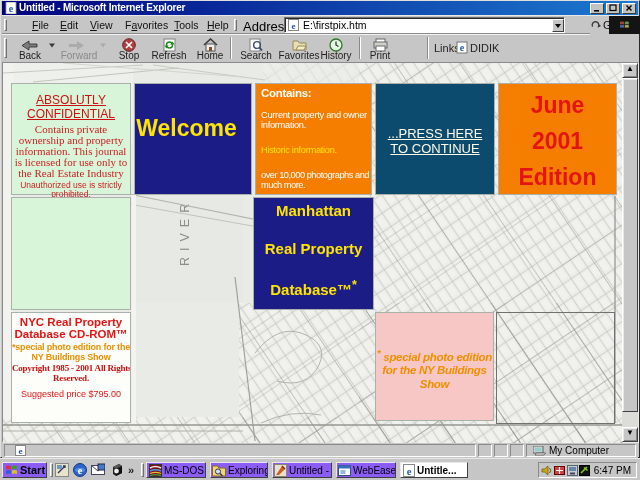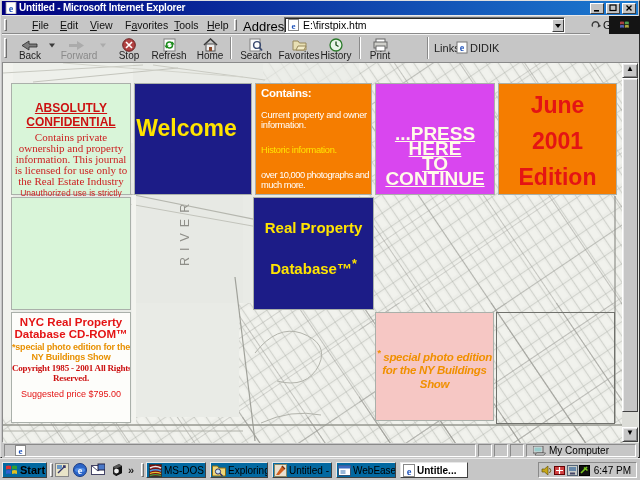--- a/index.html
+++ b/index.html
@@ -19,21 +19,21 @@
 
 #content{left:2px;top:62px;width:636px;height:380px;background:#ecede8;border-left:1px solid #8a8a8a;border-top:1px solid #8a8a8a}
 .box{position:absolute;border:1px solid #aab0aa}
 #scroll{left:622px;top:63px;width:16px;height:379px;background:#dcddd8}
 .sbtn{left:0;width:16px;height:15px;background:#c6c6c6;border:1px solid;border-color:#ffffff #404040 #404040 #ffffff;box-shadow:inset 1px 1px 0 #e8e8e8,inset -1px -1px 0 #868686;font-size:8px;text-align:center;color:#000}
 
 #status{left:2px;top:443px;width:636px;height:15px;background:#c6c6c6;font-size:10px}
 .pane{top:1px;height:13px;border:1px solid;border-color:#8a8a8a #fff #fff #8a8a8a}
 
 #taskbar{left:0;top:458px;width:640px;height:22px;background:#c6c6c6;border-top:1px solid #e8e8e8}
-.task{top:3px;height:16px;background:#0369a1;border:1px solid;border-color:#e8e8e8 #404040 #404040 #e8e8e8;font-size:10px;color:#000;overflow:hidden;white-space:nowrap}
+.task{top:3px;height:16px;background:#8b5cf6;border:1px solid;border-color:#e8e8e8 #404040 #404040 #e8e8e8;font-size:10px;color:#000;overflow:hidden;white-space:nowrap}
 </style></head>
 <body>
 
 <div class="abs" style="left:0;top:0;width:640px;height:458px;background:#c6c6c6;border:1px solid;border-color:#dfdfdf #2a2a2a #2a2a2a #dfdfdf"></div>
 
 <div id="titlebar" class="abs">
   <svg class="abs" style="left:3px;top:1px" width="12" height="12" viewBox="0 0 12 12">
       <rect x="1" y="0" width="10" height="12" fill="#fff" stroke="#9a9a9a" stroke-width="0.8"></rect>
       <text x="6" y="10" font-size="10" font-weight="bold" fill="#2255bb" text-anchor="middle" font-family="Liberation Serif">e</text>
     </svg>
@@ -198,41 +198,42 @@
     <path d="M0 362 H620" stroke="#96978f" stroke-width="1.5"></path>
     <path d="M0 368 H240" stroke="#b0b1a9" stroke-width="1"></path>
     <path d="M612 133 V360" stroke="#8f908a" stroke-width="1.2"></path>
     <path d="M0 10 L140 2" stroke="#c8c9c1" stroke-width="1"></path>
     <path d="M30 19 L175 5" stroke="#c4c5bd" stroke-width="1"></path>
     <path d="M150 2 L262 17" stroke="#c9cac2" stroke-width="1"></path>
     <path d="M60 0 L240 14" stroke="#d2d3cb" stroke-width="1"></path>
   </svg>
 
   <div class="box" style="left:8px;top:20px;width:120px;height:112px;background:#d9f5d9;color:#cc2222;text-align:center">
-    <div style="font-weight:bold;font-size:12px;line-height:13.5px;padding-top:18px;text-decoration:underline;color:#cc1111">ABSOLUTLY<br>CONFIDENTIAL</div>
+    <div style="font-weight:normal;font-size:12px;line-height:13.5px;padding-top:10px;text-decoration:underline;color:#cc1111">ABSOLUTLY<br>CONFIDENTIAL</div>
     <div style="font-family:'Liberation Serif',serif;font-size:11px;line-height:11px;margin-top:3px">Contains private ownership and property information. This journal is licensed for use only to the Real Estate Industry</div>
     <div style="font-size:8.5px;line-height:8.5px;margin-top:2px">Unauthorized use is strictly prohibited.</div>
   </div>
   <div class="box" style="left:131px;top:20px;width:118px;height:112px;background:#1c1c87"></div>
   <div class="abs" style="left:125px;top:52px;width:117px;height:30px;color:#ffe400;font-weight:bold;font-size:23px;text-align:center;line-height:26px">Welcome</div>
   <div class="box" style="left:252px;top:20px;width:117px;height:112px;background:#f57d00;color:#fff;font-size:9.3px;padding:4px 0 0 5px;line-height:10px;overflow:hidden;white-space:nowrap;letter-spacing:-0.3px">
     <div style="font-weight:bold;font-size:11.5px">Contains:</div>
     <div style="margin-top:12px">Current property and owner<br>information.</div>
     <div style="margin-top:15px;color:#ffe400">Historic information.</div>
     <div style="margin-top:15px;letter-spacing:-0.5px">over 10,000 photographs and<br>much more.</div>
   </div>
-  <div class="box" style="left:372px;top:20px;width:120px;height:112px;background:#d946ef;color:#fffbe8;font-weight:bold;font-size:19px;text-align:center;line-height:15px">
+  <div class="box" style="left:372px;top:20px;width:120px;height:112px;background:#0c4a6e;color:#fffbe8;font-weight:normal;font-size:13px;text-align:center;line-height:15px">
       <div style="margin-top:42px;text-decoration:underline">...PRESS HERE<br>TO CONTINUE</div>
     </div>
   <div class="box" style="left:495px;top:20px;width:119px;height:112px;background:#f57d00;color:#e41414;font-weight:bold;font-size:23px;text-align:center;line-height:36px">
       <div style="margin-top:3px">June<br>2001<br>Edition</div>
     </div>
 
   <div class="box" style="left:8px;top:134px;width:120px;height:113px;background:#d9f5d9"></div>
   <div class="box" style="left:250px;top:134px;width:121px;height:113px;background:#1c1c87;color:#ffe400;font-weight:bold;font-size:15px;text-align:center">
+      <div style="margin-top:4px">Manhattan</div>
       <div style="margin-top:21px">Real Property</div>
       <div style="margin-top:21px">Database™<sup>*</sup></div>
     </div>
 
   <div class="box" style="left:8px;top:249px;width:120px;height:111px;background:#fdfdfa;text-align:center;overflow:hidden">
     <div style="color:#e41414;font-weight:bold;font-size:11.5px;line-height:12px;padding-top:3px">NYC Real Property Database CD-ROM™</div>
     <div style="color:#e89000;font-weight:bold;font-size:9px;line-height:10px;margin-top:2px;letter-spacing:-0.2px;white-space:nowrap">*special photo edition for the<br>NY Buildings Show</div>
     <div style="color:#cc1111;font-weight:bold;font-family:'Liberation Serif',serif;font-size:9px;line-height:10px;margin-top:1px;letter-spacing:-0.2px;white-space:nowrap">Copyright 1985 - 2001 All Rights<br>Reserved.</div>
     <div style="color:#e41414;font-size:9px;margin-top:6px">Suggested price $795.00</div>
   </div>

